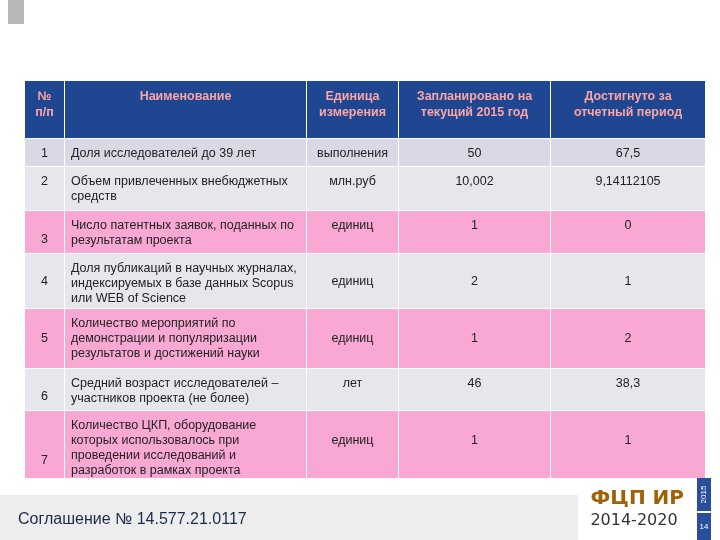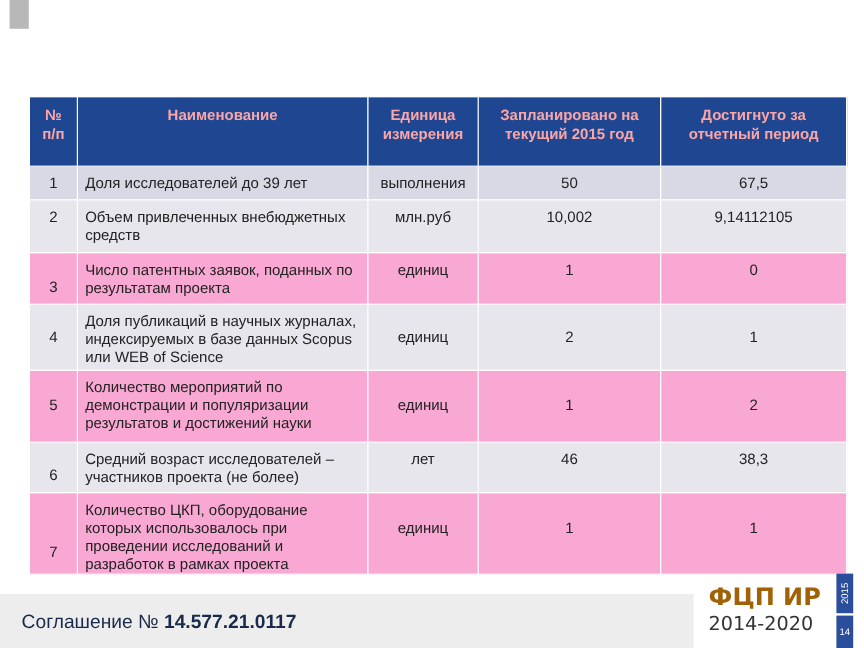--- a/index.html
+++ b/index.html
@@ -11,21 +11,21 @@
   table.indicators td, table.indicators th { border:1px solid #ffffff; padding:0 6px; vertical-align:top; }
   table.indicators th { background:#1f4691; color:#fca5a5; font-weight:bold; font-size:12.5px; text-align:center; padding-top:7px; line-height:16px; }
   table.indicators td { line-height:15px; padding-top:7px; }
   tr.odd td { background:#d9d9e6; }
   tr.even td { background:#e6e6ec; }
   tr.lav td { background:#f9a8d4; }
   .c-num { text-align:center; }
   .c-center { text-align:center; }
   .footer-band { position:absolute; left:0; top:495px; width:578px; height:45px; background:#ededed; }
   .agreement { position:absolute; left:18px; top:510px; font-size:16px; color:#1a2a4a; }
-  .agreement b { font-weight:bold; }
+  .agreement b { font-weight:normal; }
   .logo-main { position:absolute; left:584px; top:486px; width:100px; text-align:right; font-family:"DejaVu Sans", sans-serif; font-weight:bold; font-size:20px; color:#a16207; line-height:22px; }
   .logo-years { position:absolute; left:584px; top:510px; width:100px; text-align:center; font-family:"DejaVu Sans", sans-serif; font-size:16px; color:#333; line-height:20px; }
   .year-tab { position:absolute; left:697px; top:478px; width:14px; height:33px; background:#2a4e9c; color:#fff; font-size:8px; display:flex; align-items:center; justify-content:center; }
   .year-tab span { transform:rotate(-90deg); white-space:nowrap; }
   .page-tab { position:absolute; left:697px; top:513px; width:14px; height:27px; background:#2a4e9c; color:#fff; font-size:8px; display:flex; align-items:center; justify-content:center; }
 </style>
 </head>
 <body>
 
 <div class="corner-mark"></div>

